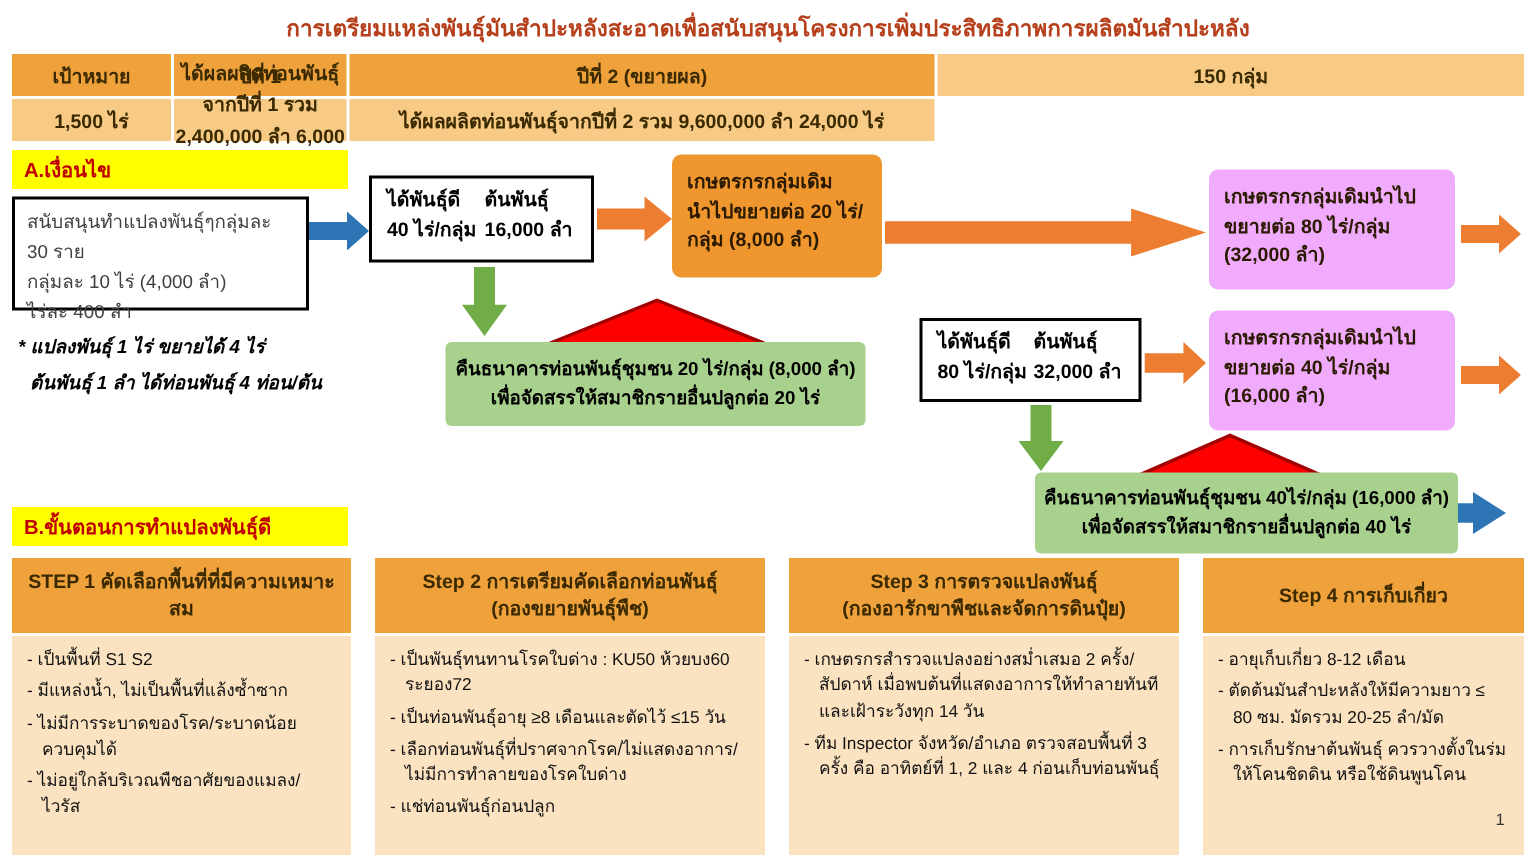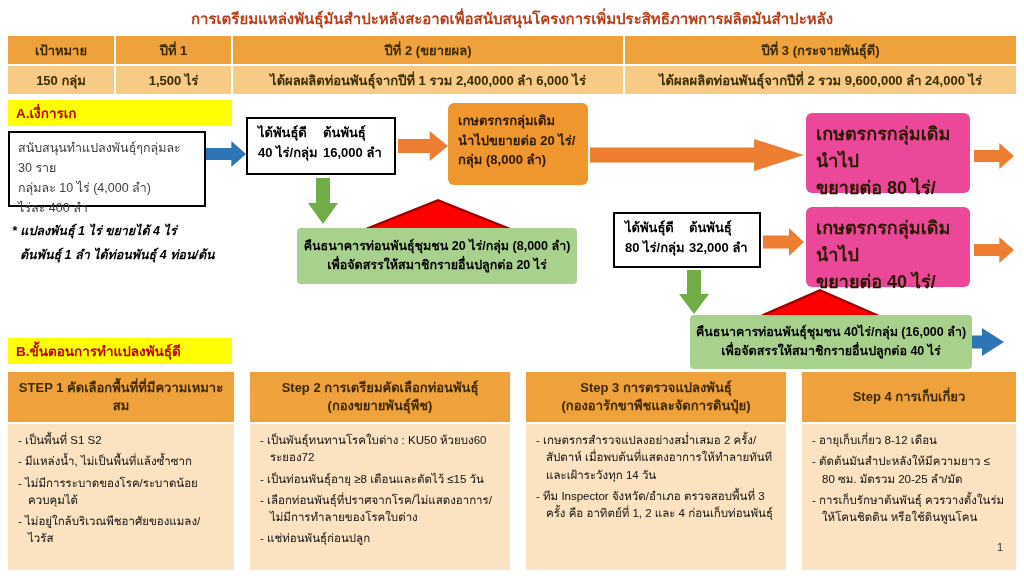--- a/index.html
+++ b/index.html
@@ -21,21 +21,21 @@
     display:flex; align-items:center; padding:0 8px; }
 
   .support-box { background:#fff; border:2px solid #000; font-size:12.5px; color:#404040;
     padding:5px 8px; line-height:1.6; }
   .note { font-size:12.5px; font-weight:bold; color:#000; line-height:1.9; }
 
   .white-box { background:#fff; border:2px solid #000; display:flex; flex-direction:row;
     justify-content:center; padding:4px 10px; font-size:13px; font-weight:bold; color:#000; line-height:1.5; }
   .orange-box { background:#F0962F; border-radius:6px; padding:8px 10px; font-size:13px;
     font-weight:bold; color:#2B1A00; line-height:1.5; }
-  .tan-box { background:#ec4899; border-radius:6px; padding:8px 10px; font-size:18px;
+  .tan-box { background:#f0abfc; border-radius:6px; padding:8px 10px; font-size:13px;
     font-weight:bold; color:#2B1A00; line-height:1.5; }
   .green-box { background:#A9D18E; border-radius:4px; padding:4px 1px; font-size:12.5px;
     font-weight:bold; color:#000; line-height:1.55; text-align:center;
     display:flex; flex-direction:column; justify-content:center; z-index:2; }
   .tri { z-index:1; }
 
   .arrow { color:#ED7D31; }
   .arrow.blue { color:#2E75B6; }
   .arrow.green { color:#70AD47; }
   .arrow svg, .tri svg { display:block; }
@@ -56,28 +56,27 @@
 <body>
 
 <div class="slide">
 
   <div class="abs title">การเตรียมแหล่งพันธุ์มันสำปะหลังสะอาดเพื่อสนับสนุนโครงการเพิ่มประสิทธิภาพการผลิตมันสำปะหลัง</div>
 
   <div class="abs top-table">
     <div class="tt h">เป้าหมาย</div>
     <div class="tt h">ปีที่ 1</div>
     <div class="tt h">ปีที่ 2 (ขยายผล)</div>
-    <div class="tt h">ปีที่ 3 (กระจายพันธุ์ดี)</div>
     <div class="tt v">150 กลุ่ม</div>
     <div class="tt v">1,500 ไร่</div>
     <div class="tt v">ได้ผลผลิตท่อนพันธุ์จากปีที่ 1 รวม 2,400,000 ลำ 6,000 ไร่</div>
     <div class="tt v">ได้ผลผลิตท่อนพันธุ์จากปีที่ 2 รวม 9,600,000 ลำ 24,000 ไร่</div>
   </div>
 
-  <div class="abs label-yellow" style="left:8px;top:100px;width:224px;height:26px;">A.เงื่การเก</div>
+  <div class="abs label-yellow" style="left:8px;top:100px;width:224px;height:26px;">A.เงื่อนไข</div>
 
   <div class="abs support-box" style="left:8px;top:131px;width:198px;height:76px;">
     <div>สนับสนุนทำแปลงพันธุ์ๆกลุ่มละ 30 ราย</div>
     <div>กลุ่มละ 10 ไร่ (4,000 ลำ)</div>
     <div>ไร่ละ 400 ลำ</div>
   </div>
 
   <div class="abs note" style="left:12px;top:220px;width:228px;font-style:italic;">
     <div>* แปลงพันธุ์ 1 ไร่ ขยายได้ 4 ไร่</div>
     <div style="padding-left:8px;">ต้นพันธุ์ 1 ลำ ได้ท่อนพันธุ์ 4 ท่อน/ต้น</div>

